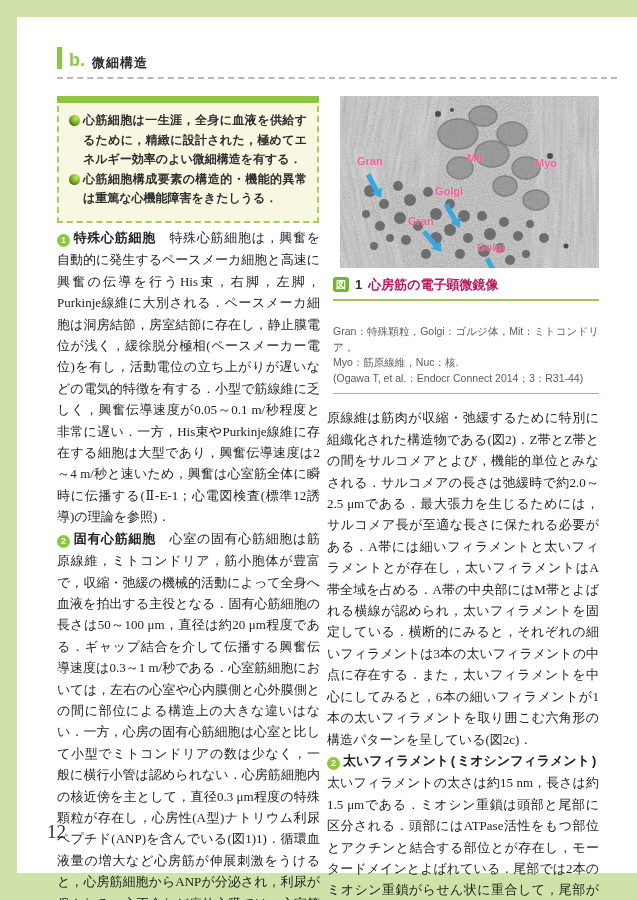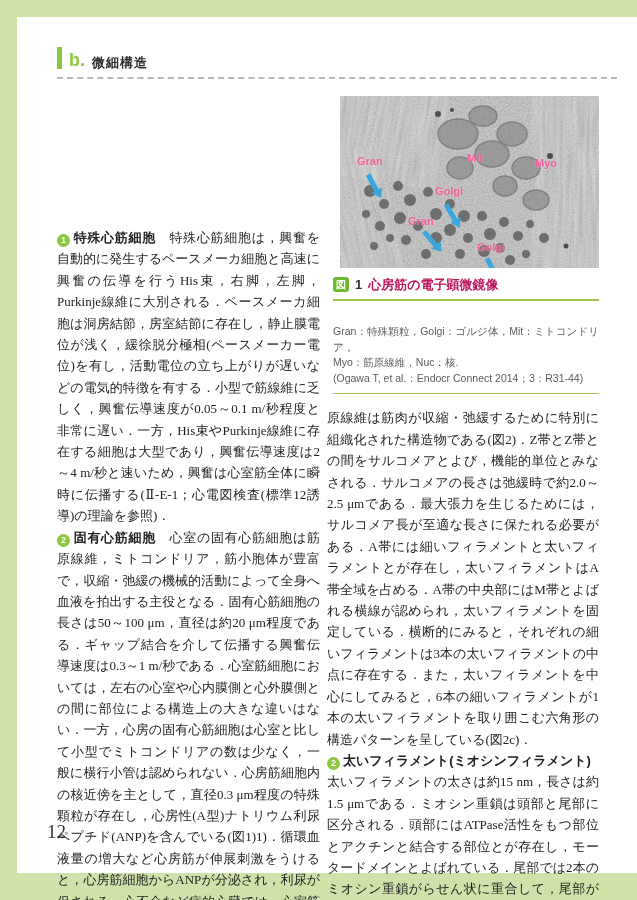--- a/index.html
+++ b/index.html
@@ -64,21 +64,21 @@
     margin:2px 0 4px 0;line-height:20px;
   }
   .sec-dot{width:11px;height:11px;border-radius:50%;background:#62b52c;flex:0 0 auto;}
   .num-badge{
     display:inline-flex;align-items:center;justify-content:center;
     width:13px;height:13px;border-radius:50%;background:var(--green);
     color:#fff;font-family:"Liberation Sans","DejaVu Sans",sans-serif;
     font-size:9px;font-weight:bold;line-height:1;
     margin-right:3px;vertical-align:-1px;
   }
-  .runin{font-family:Liberation Sans, sans-serif;font-weight:bold;color:#222;}
+  .runin{font-family:Liberation Mono, monospace;font-weight:bold;color:#222;}
   
   .fig{position:relative;margin-left:13px;width:259px;height:172px;background:#c4c4c4;overflow:hidden;}
   .fig svg{position:absolute;left:0;top:0;}
   .anno-label{
     position:absolute;color:var(--label-pink);
     font-family:"Liberation Sans","DejaVu Sans",sans-serif;
     font-weight:bold;font-size:11px;line-height:1;white-space:nowrap;
     text-shadow:0 0 2px rgba(255,255,255,.35);
   }
   .anno-arrow{position:absolute;width:19px;height:5px;background:var(--arrow-blue);transform-origin:0 50%;}
@@ -116,20 +116,33 @@
 <body>
 
 <div class="sheet">
 
   <div class="hdr">
     <span class="hdr-bar"></span>
     <span class="hdr-letter">b.</span>
     <span class="hdr-title">微細構造</span>
   </div>
 
+  <div class="callout">
+    <div class="callout-topbar"></div>
+    <ul>
+      <li>
+        <span class="ball"></span>
+        <span>心筋細胞は一生涯，全身に血液を供給するために，精緻に設計された，極めてエネルギー効率のよい微細構造を有する．</span>
+      </li>
+      <li>
+        <span class="ball"></span>
+        <span>心筋細胞構成要素の構造的・機能的異常は重篤な心機能障害をきたしうる．</span>
+      </li>
+    </ul>
+  </div>
 
   <div class="col col-left">
     <p class="body"><span class="num-badge">1</span><span class="runin">特殊心筋細胞</span><span>　特殊心筋細胞は，興奮を自動的に発生するペースメーカ細胞と高速に興奮の伝導を行うHis束，右脚，左脚，Purkinje線維に大別される．ペースメーカ細胞は洞房結節，房室結節に存在し，静止膜電位が浅く，緩徐脱分極相(ペースメーカー電位)を有し，活動電位の立ち上がりが遅いなどの電気的特徴を有する．小型で筋線維に乏しく，興奮伝導速度が0.05～0.1 m/秒程度と非常に遅い．一方，His束やPurkinje線維に存在する細胞は大型であり，興奮伝導速度は2～4 m/秒と速いため，興奮は心室筋全体に瞬時に伝播する(Ⅱ-E-1；心電図検査(標準12誘導)の理論を参照)．</span></p>
     <p class="body"><span class="num-badge">2</span><span class="runin">固有心筋細胞</span><span>　心室の固有心筋細胞は筋原線維，ミトコンドリア，筋小胞体が豊富で，収縮・弛緩の機械的活動によって全身へ血液を拍出する主役となる．固有心筋細胞の長さは50～100 μm，直径は約20 μm程度である．ギャップ結合を介して伝播する興奮伝導速度は0.3～1 m/秒である．心室筋細胞においては，左右の心室や心内膜側と心外膜側との間に部位による構造上の大きな違いはない．一方，心房の固有心筋細胞は心室と比して小型でミトコンドリアの数は少なく，一般に横行小管は認められない．心房筋細胞内の核近傍を主として，直径0.3 μm程度の特殊顆粒が存在し，心房性(A型)ナトリウム利尿ペプチド(ANP)を含んでいる(図1)1)．循環血液量の増大など心房筋が伸展刺激をうけると，心房筋細胞からANPが分泌され，利尿が促される．心不全など病的心臓では，心室筋細胞にもANPを含む特殊顆粒が多数認められるようになる．</span></p>
 
   </div>
 
   <div class="col col-right">
 
     <div class="fig">

